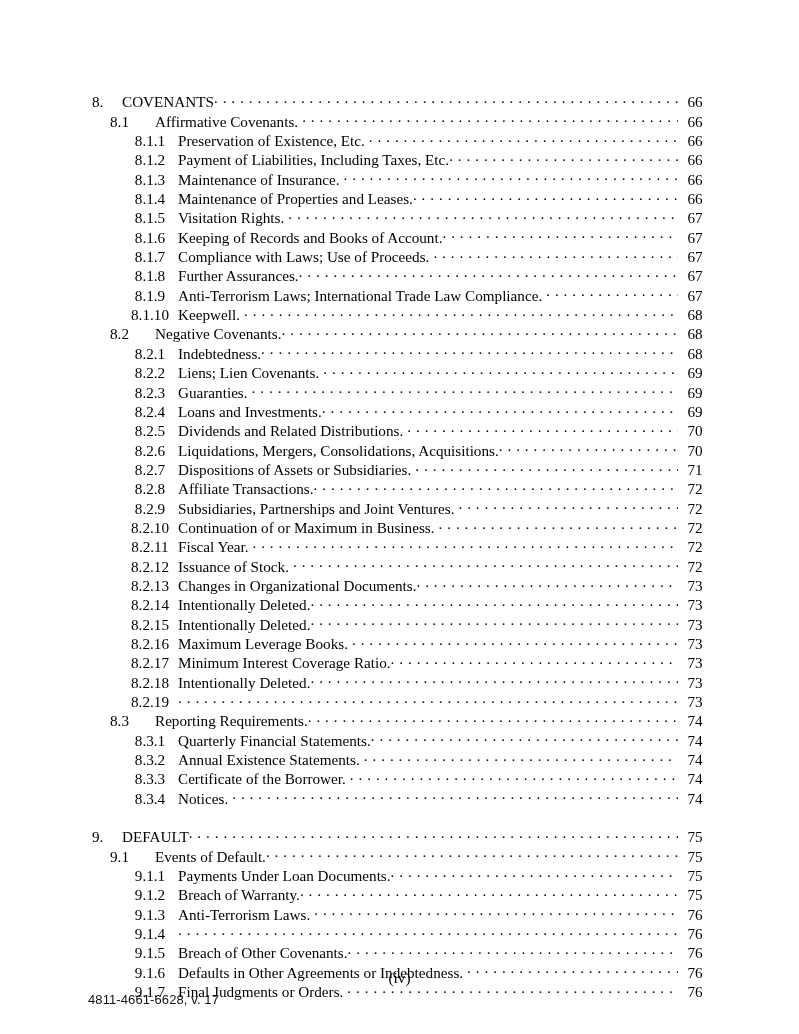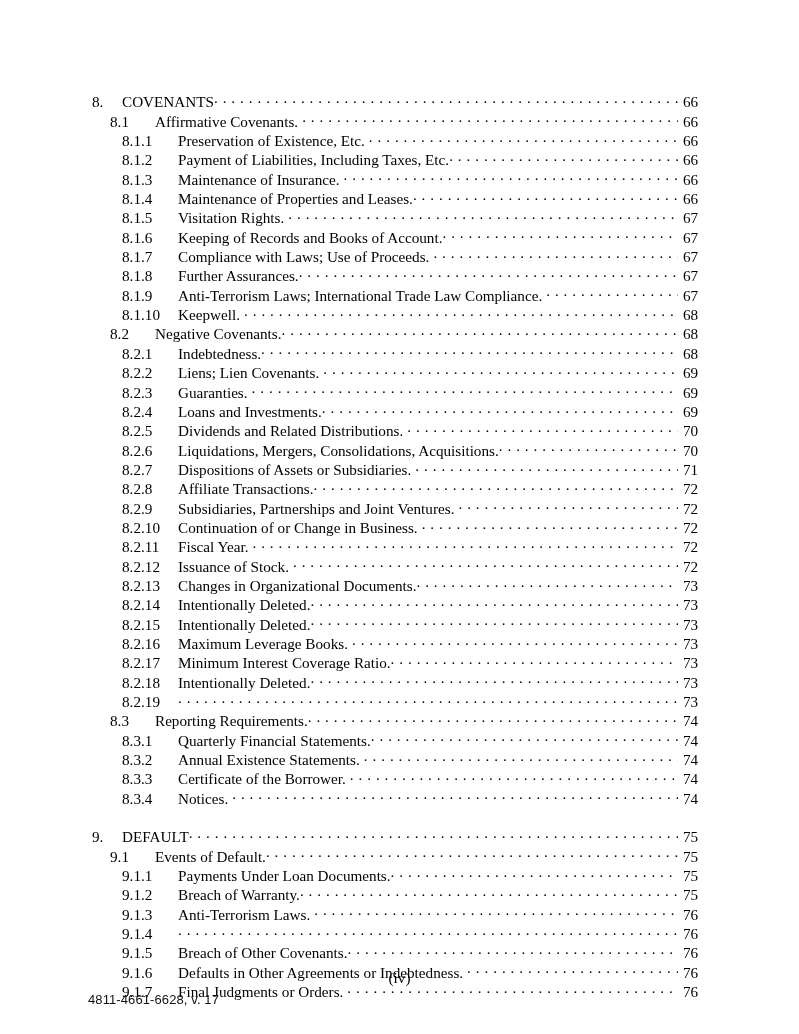--- a/index.html
+++ b/index.html
@@ -38,21 +38,21 @@
   }
   
   .num {
     flex: 0 0 auto;
     text-align: left;
   }
   
   .lvl1 .num { width: 30px; margin-left: 0px; }
   .lvl1 .title { }
   .lvl2 .num { width: 45px; margin-left: 18px; }
-  .lvl3 .num { width: 56px; margin-left: 30px; }
+  .lvl3 .num { width: 56px; margin-left: 30px; text-align: center; }
 
   .title {
     flex: 0 0 auto;
   }
   .leader {
     flex: 1 1 auto;
     position: relative;
     overflow: hidden;
     height: 19.35px;
     min-width: 6px;
@@ -67,21 +67,21 @@
     letter-spacing: 0.55px;
     font-size: 15.2px;
     line-height: 19.35px;
     white-space: nowrap;
     overflow: hidden;
   }
   .leader.gap-left { margin-left: 4px; }
   .pageno {
     flex: 0 0 auto;
     width: 24px;
-    text-align: left;
+    text-align: center;
     padding-left: 5px;
   }
   .footer-roman {
     position: absolute;
     left: 0;
     right: 0;
     top: 969px;
     text-align: center;
     font-size: 15.2px;
     font-family: Liberation Serif, serif;
@@ -229,21 +229,21 @@
         <span class="pageno">72</span>
       </div>
       <div class="toc-row lvl3">
         <span class="num">8.2.9</span>
         <span class="title">Subsidiaries, Partnerships and Joint Ventures.</span>
         <span class="leader gap-left"></span>
         <span class="pageno">72</span>
       </div>
       <div class="toc-row lvl3">
         <span class="num">8.2.10</span>
-        <span class="title">Continuation of or Change in Business.</span>
+        <span class="title">Continuation of or Maximum in Business.</span>
         <span class="leader gap-left"></span>
         <span class="pageno">72</span>
       </div>
       <div class="toc-row lvl3">
         <span class="num">8.2.11</span>
         <span class="title">Fiscal Year.</span>
         <span class="leader gap-left"></span>
         <span class="pageno">72</span>
       </div>
       <div class="toc-row lvl3">

